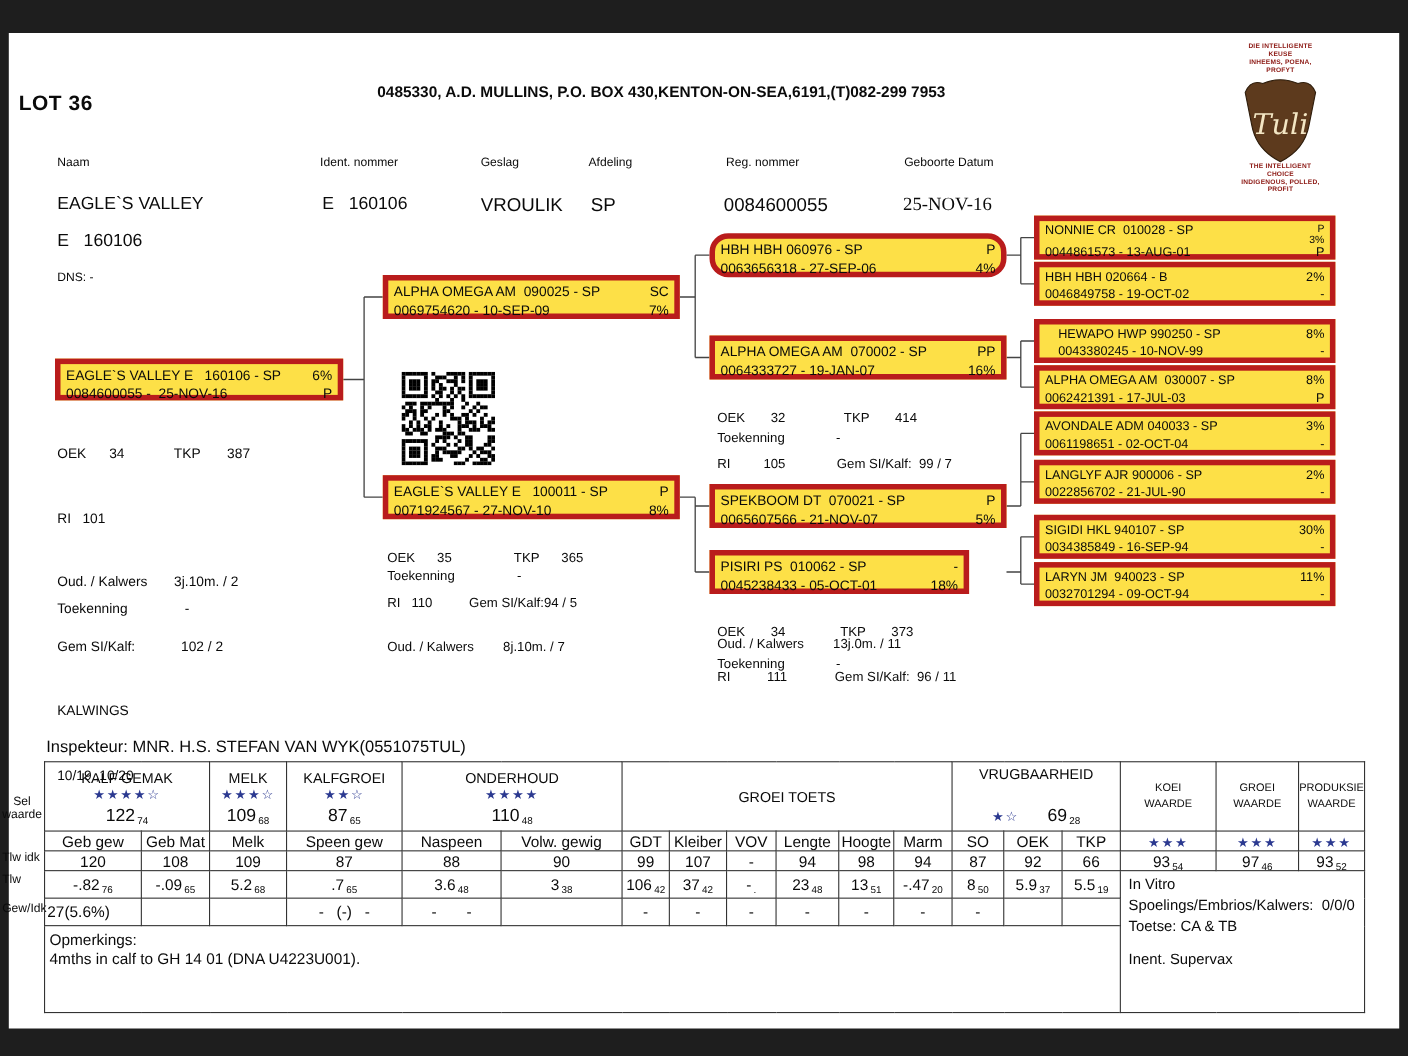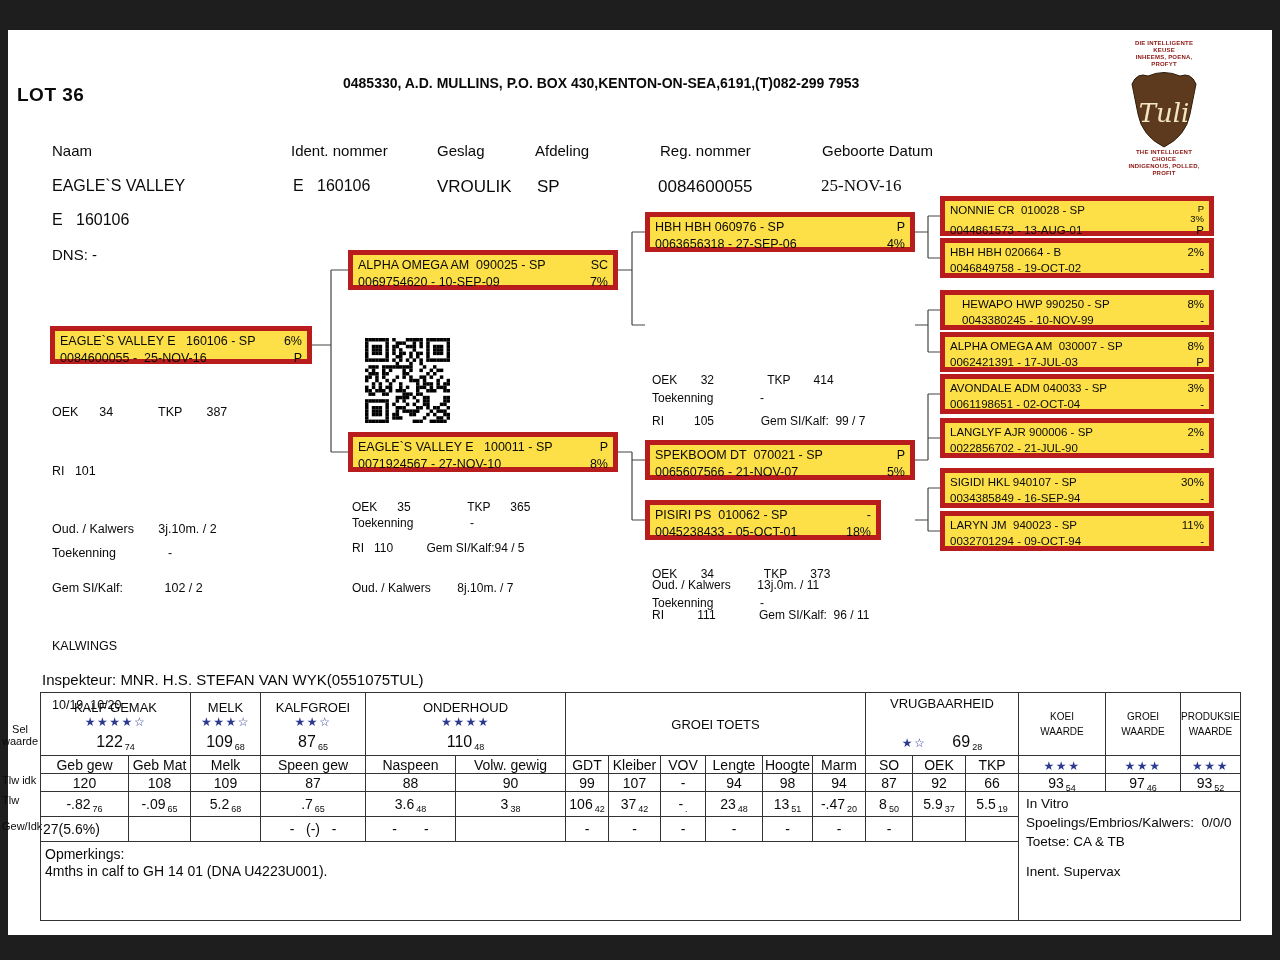--- a/index.html
+++ b/index.html
@@ -3,21 +3,21 @@
 <meta charset="utf-8">
 <style>
   *{box-sizing:border-box;}
   html,body{margin:0;padding:0;background:#000;}
   #canvas{position:relative;width:1280px;height:960px;background:#1e1e1e;
           font-family:"Liberation Sans","DejaVu Sans",sans-serif;color:#0a0a0a;overflow:hidden;}
   .page{position:absolute;left:8px;top:30px;width:1264px;height:905px;background:#ffffff;}
   .abs{position:absolute;}
   .lot{font-size:19px;font-weight:bold;letter-spacing:.5px;margin-top:16px;}
   .breeder{font-size:14px;font-weight:bold;}
-  .lbl{font-size:15px;}
+  .lbl{font-size:11px;}
   .val{font-size:16px;}
   .conn{position:absolute;left:0;top:0;pointer-events:none;}
   .pbox{position:absolute;border:5px solid #b91c1c;background:#fde047;padding:2px 5px;
         font-size:12.5px;line-height:16.5px;}
   .pbox .pline{display:flex;justify-content:space-between;gap:6px;white-space:pre;}
   .gg{left:940px;width:274px;height:40px;font-size:11.5px;line-height:15.5px;}
   .rstack{display:flex;flex-direction:column;align-items:flex-end;font-size:9.5px;line-height:9.5px;padding-top:1px;}
   .stats{position:absolute;font-size:12.5px;line-height:19.5px;white-space:pre;}
   .stats.small{font-size:12px;line-height:13.5px;}
   .toek{position:absolute;font-size:12.5px;white-space:pre;}
@@ -425,23 +425,27 @@
     <div class="pline"><span>EAGLE`S VALLEY E   100011 - SP</span><span>P</span></div>
     <div class="pline"><span>0071924567 - 27-NOV-10</span><span>8%</span></div>
   </div>
   <div class="stats small" style="left:352px;top:474px;">
     <div>OEK      35                 TKP      365</div>
     <div>RI   110          Gem SI/Kalf:94 / 5</div>
     <div>Oud. / Kalwers        8j.10m. / 7</div>
   </div>
   <div class="toek" style="left:352px;top:516px;font-size:12px;">Toekenning                 -</div>
 
-  <div class="pbox" style="left:645px;top:212px;width:270px;height:40px;">
+  <div class="pbox" style="left:645px;top:212px;width:270px;height:40px;border-radius:17px;">
     <div class="pline"><span>HBH HBH 060976 - SP</span><span>P</span></div>
     <div class="pline"><span>0063656318 - 27-SEP-06</span><span>4%</span></div>
+  </div>
+  <div class="pbox" style="left:645px;top:305px;width:270px;height:40px;">
+    <div class="pline"><span>ALPHA OMEGA AM  070002 - SP</span><span>PP</span></div>
+    <div class="pline"><span>0064333727 - 19-JAN-07</span><span>16%</span></div>
   </div>
   <div class="stats small" style="left:652px;top:347px;">
     <div>OEK       32                TKP       414</div>
     <div>RI         105              Gem SI/Kalf:  99 / 7</div>
     <div>Oud. / Kalwers        13j.11m. / 11</div>
   </div>
   <div class="toek" style="left:652px;top:391px;font-size:12px;">Toekenning              -</div>
 
   <div class="pbox" style="left:645px;top:440px;width:270px;height:40px;">
     <div class="pline"><span>SPEKBOOM DT  070021 - SP</span><span>P</span></div>

